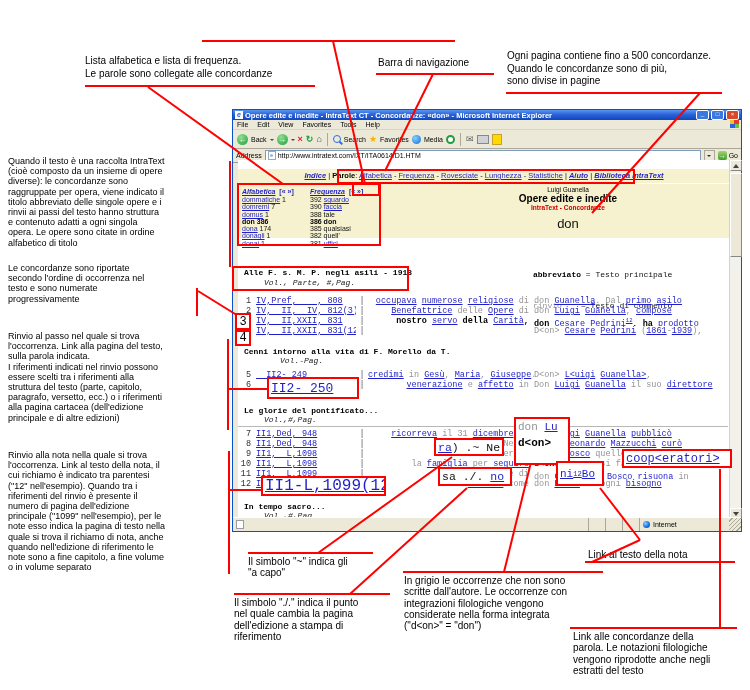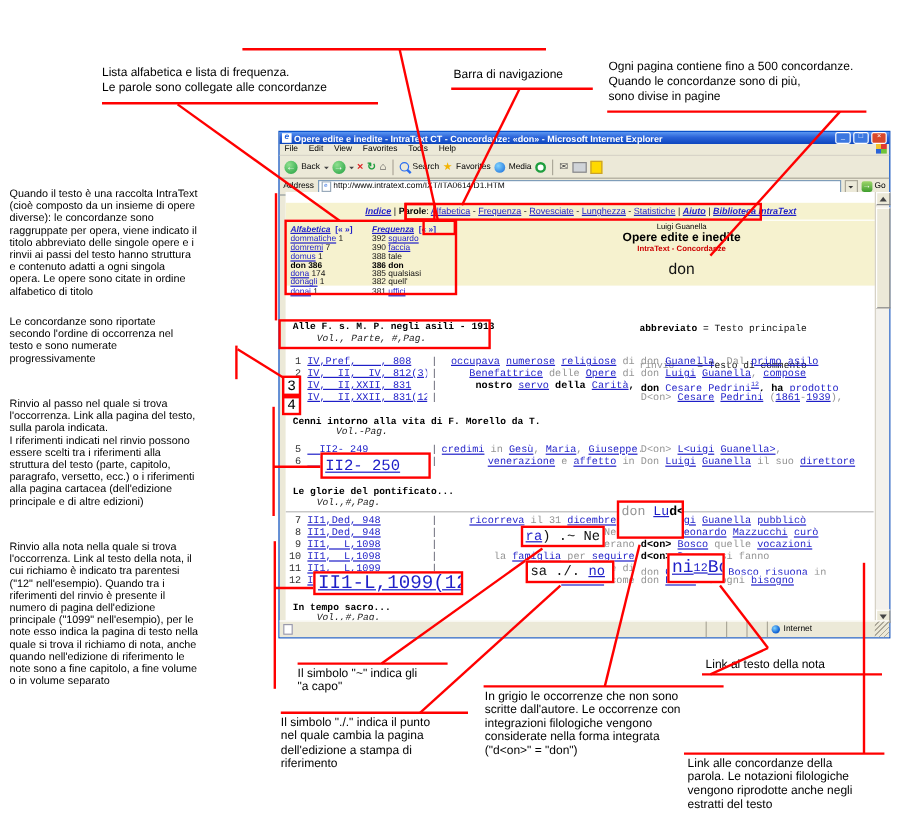--- a/index.html
+++ b/index.html
@@ -139,25 +139,25 @@
   .s-b{color:#000;font-weight:bold;}
   .s-p{color:#111;}
   .s-pb{color:#000;font-weight:bold;}
   .s-ls{color:#1f1fc8;text-decoration:underline;font-size:0.65em;vertical-align:super;}
   .s-ar{color:#1f1fc8;font-weight:bold;}
 
   
   #m-n3{left:235px;top:313px;width:16px;height:17px;font-size:12px;justify-content:center;}
   #m-n4{left:235px;top:330px;width:16px;height:16px;font-size:12px;justify-content:center;}
   #m-ii2{left:267px;top:377px;width:92px;height:22px;font-size:13px;}
-  #m-don{left:514px;top:417px;width:56px;height:32px;font-size:11px;line-height:16px;
-         flex-direction:row;align-items:flex-start;justify-content:flex-start;}
+  #m-don{left:514px;top:417px;width:56px;height:48px;font-size:11px;line-height:16px;
+         flex-direction:column;align-items:flex-start;justify-content:flex-start;}
   #m-ra{left:434px;top:438px;width:70px;height:18px;font-size:11.5px;}
   #m-sa{left:438px;top:467px;width:74px;height:19px;font-size:11.5px;}
-  #m-ni{left:556px;top:461px;width:48px;height:25px;font-size:15px;}
+  #m-ni{left:556px;top:461px;width:48px;height:25px;font-size:11px;}
   #m-coop{left:622px;top:449px;width:110px;height:19px;font-size:12px;}
   #m-ii1{left:261px;top:476px;width:125px;height:20px;font-size:16px;}
 
   
   #b-nav{left:337px;top:169px;width:298px;height:15px;}
   #b-indice{left:337px;top:169px;width:26px;height:15px;}
   #b-lists{left:237px;top:183px;width:144px;height:63px;}
   #b-freqarr{left:352px;top:183px;width:28px;height:13px;}
   #b-sec1{left:232px;top:266px;width:177px;height:25px;}
 </style>
@@ -413,15 +413,16 @@
   <div class="mag-box" id="m-n3">3</div>
   <div class="mag-box" id="m-n4">4</div>
   <div class="mag-box" id="m-ii2"><span class="s-l">II2- 250</span></div>
   <div class="mag-box" id="m-don">
     <span><span class="s-g">don </span><span class="s-l">Lu</span></span>
     <span><span class="s-b">d&lt;on&gt;</span></span>
   </div>
   <div class="mag-box" id="m-ra"><span class="s-l">ra</span><span class="s-p">) .~ Ne</span></div>
   <div class="mag-box" id="m-sa"><span class="s-p">sa ./. </span><span class="s-l">no</span></div>
   <div class="mag-box" id="m-ni"><span class="s-l">ni</span><span class="s-ls">12</span><span class="s-l">Bo</span></div>
+  <div class="mag-box" id="m-coop"><span class="s-l">coop&lt;eratori&gt;</span></div>
   <div class="mag-box" id="m-ii1"><span class="s-l">II1-L,1099(12)</span></div>
 
 </div>
 
 </body></html>

